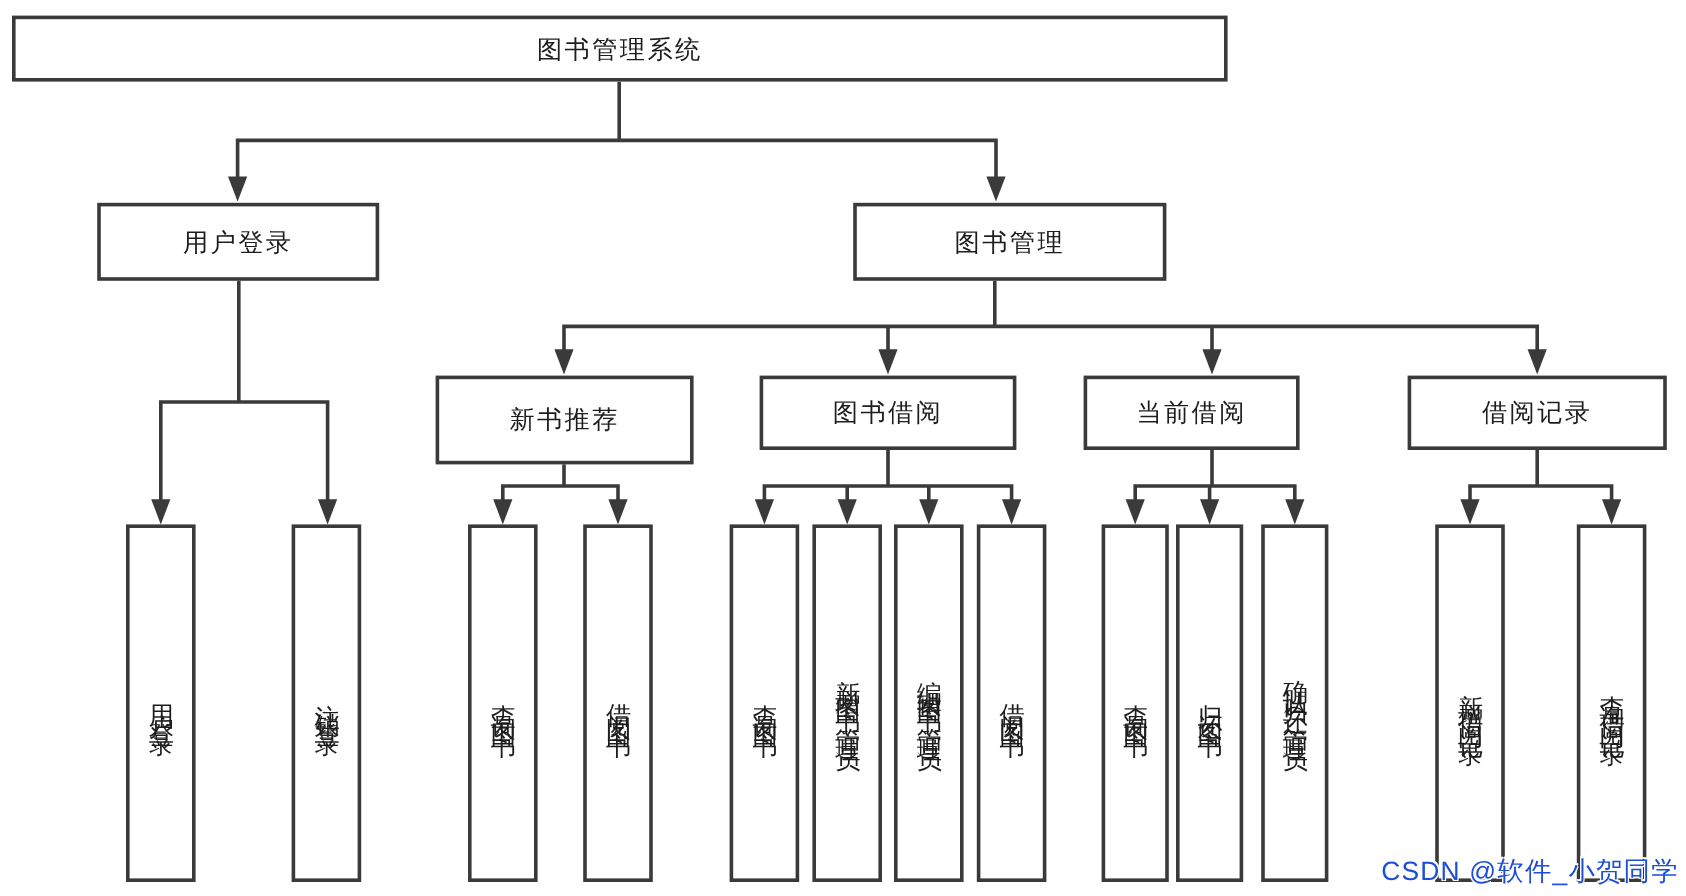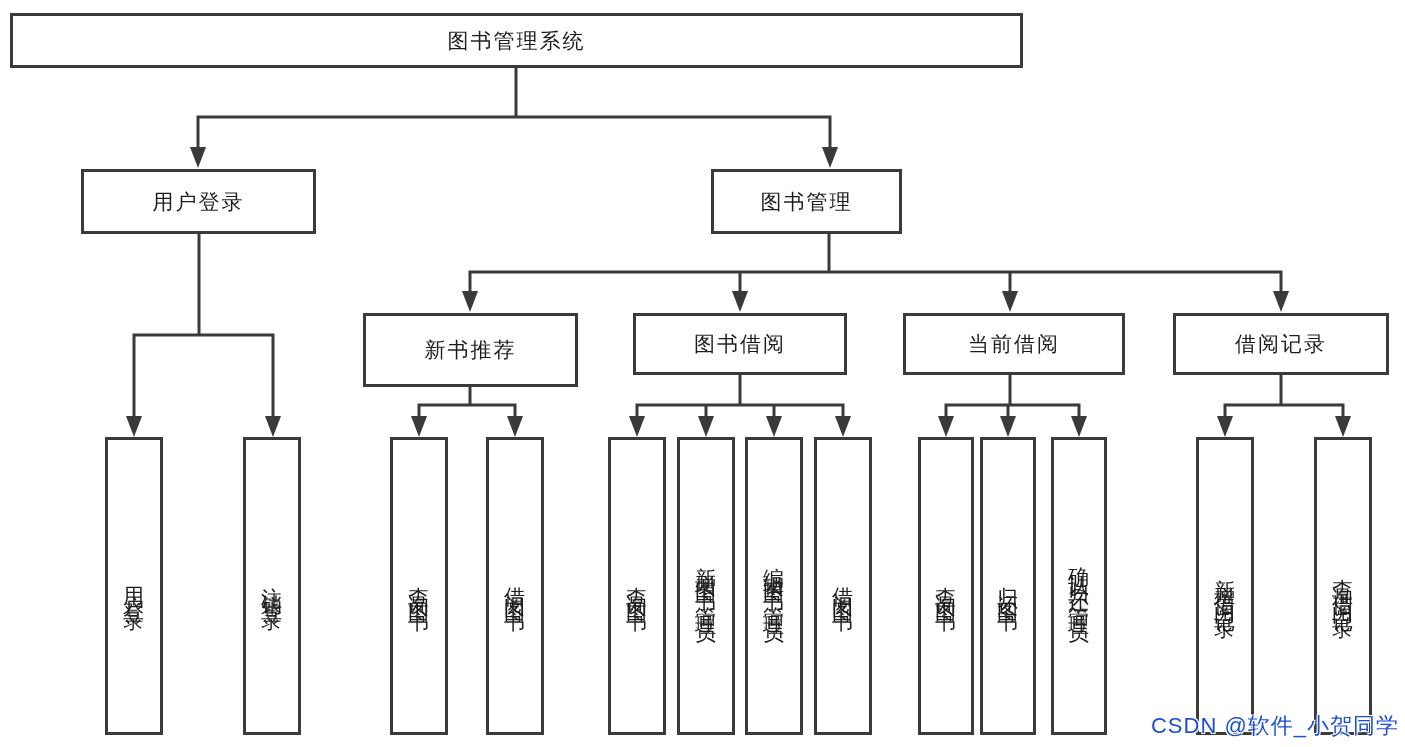--- a/index.html
+++ b/index.html
@@ -112,31 +112,31 @@
     </g>
   </svg>
 
   <div class="box" style="left:10px; top:13px; width:1013px; height:55px">
     <span class="lbl">图书管理系统</span>
   </div>
 
   <div class="box" style="left:81px; top:169px; width:235px; height:65px">
     <span class="lbl">用户登录</span>
   </div>
-  <div class="box" style="left:711px; top:169px; width:191px; height:65px">
+  <div class="box" style="left:711px; top:169px; width:261px; height:65px">
     <span class="lbl">图书管理</span>
   </div>
 
   <div class="box" style="left:363px; top:313px; width:215px; height:74px">
     <span class="lbl">新书推荐</span>
   </div>
   <div class="box" style="left:633px; top:313px; width:214px; height:62px">
     <span class="lbl">图书借阅</span>
   </div>
-  <div class="box" style="left:903px; top:313px; width:222px; height:62px">
+  <div class="box" style="left:903px; top:313px; width:180px; height:62px">
     <span class="lbl">当前借阅</span>
   </div>
   <div class="box" style="left:1173px; top:313px; width:216px; height:62px">
     <span class="lbl">借阅记录</span>
   </div>
 
   <div class="box v" style="left:105px; top:437px">
     <span class="vlbl">用户登录</span>
   </div>
   <div class="box v" style="left:243px; top:437px">

